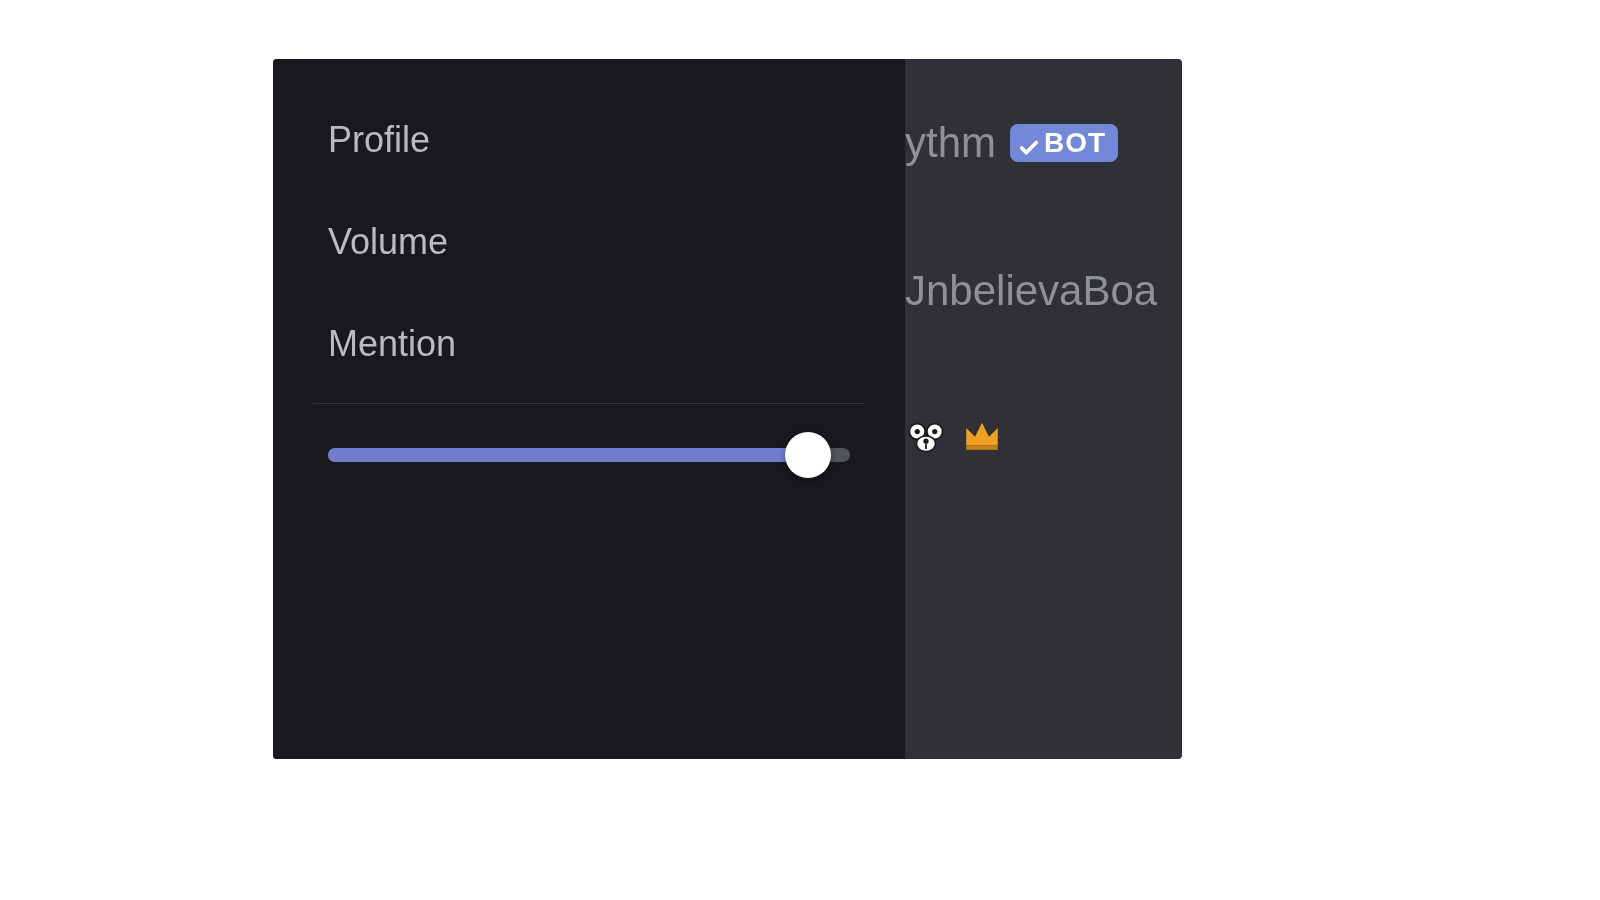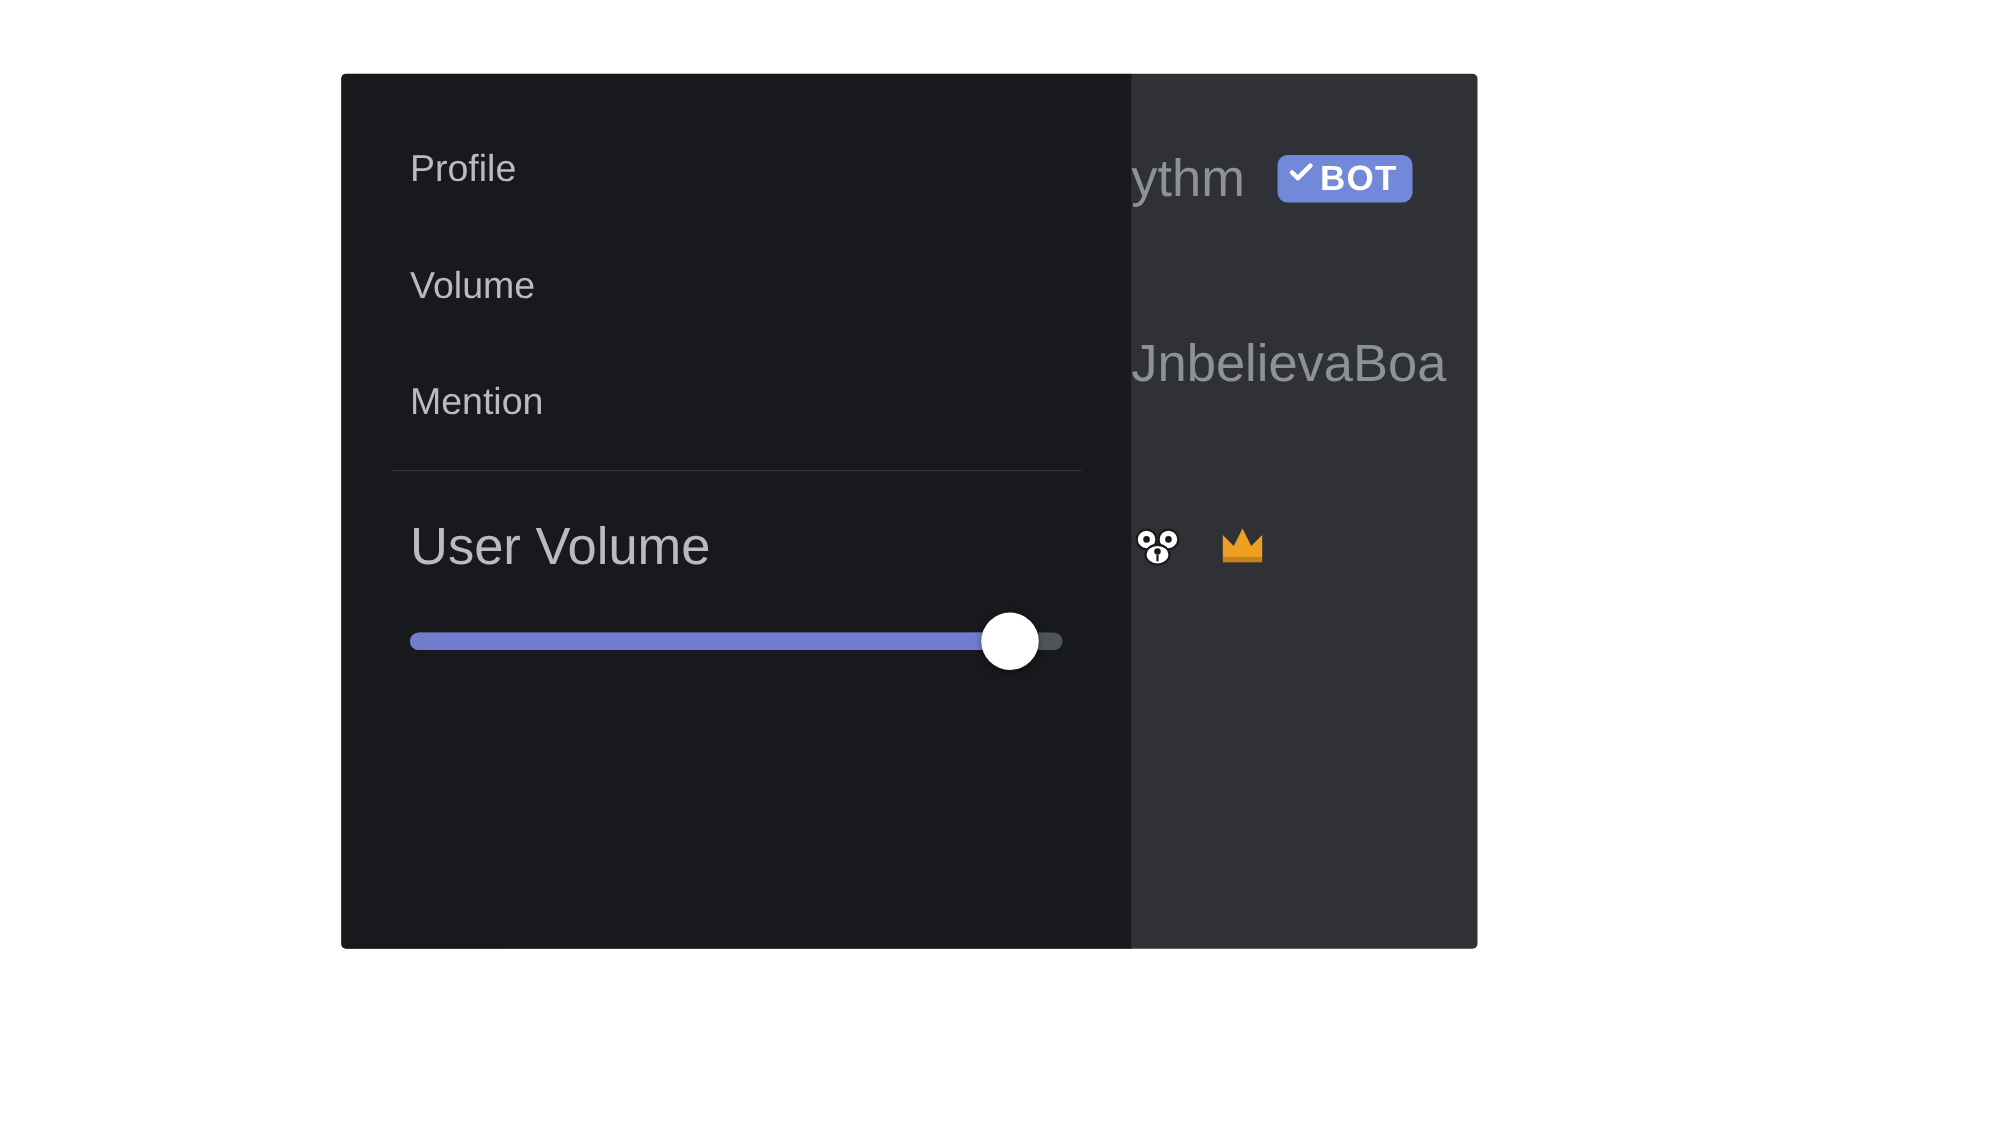--- a/index.html
+++ b/index.html
@@ -30,21 +30,21 @@
     width: 632px;
     height: 700px;
     background: #18191c;
     padding: 30px 0 0 0;
     box-sizing: border-box;
   }
 
   .menu-item {
     padding: 24px 55px;
     color: #b9bbbe;
-    font-size: 30px;
+    font-size: 36px;
     font-weight: 400;
     cursor: pointer;
     line-height: 1.5;
   }
 
   .divider {
     height: 1px;
     background: #33353a;
     margin: 8px 40px 8px 40px;
   }
@@ -93,31 +93,31 @@
     background: #ffffff;
     border-radius: 50%;
     box-shadow: 0 2px 6px rgba(0,0,0,0.4);
   }
 
   
   .bg-row {
     position: absolute;
     display: flex;
     align-items: center;
-    gap: 26px;
+    gap: 14px;
     color: #8e9297;
   }
   .bg-row .name {
     font-size: 42px;
     font-weight: 500;
     white-space: nowrap;
   }
   .bot-badge {
     display: inline-flex;
-    align-items: flex-start;
+    align-items: flex-end;
     gap: 4px;
     background: #7289da;
     color: #ffffff;
     font-size: 28px;
     font-weight: 600;
     padding: 3px 12px 3px 8px;
     border-radius: 8px;
     letter-spacing: 1px;
     vertical-align: middle;
   }
@@ -178,21 +178,20 @@
   </div>
 
   <div class="context-menu">
     <div class="menu-item">Profile</div>
     <div class="menu-item">Volume</div>
     <div class="menu-item">Mention</div>
 
     <div class="divider"></div>
 
     <div class="vol-section">
-      <div class="vol-label">User Volume</div>
       <div class="slider">
         <div class="slider-track"></div>
         <div class="slider-fill" style="width: 92%;"></div>
         <div class="slider-thumb" style="left: 92%;"></div>
       </div>
     </div>
   </div>
 
 </div>
 

